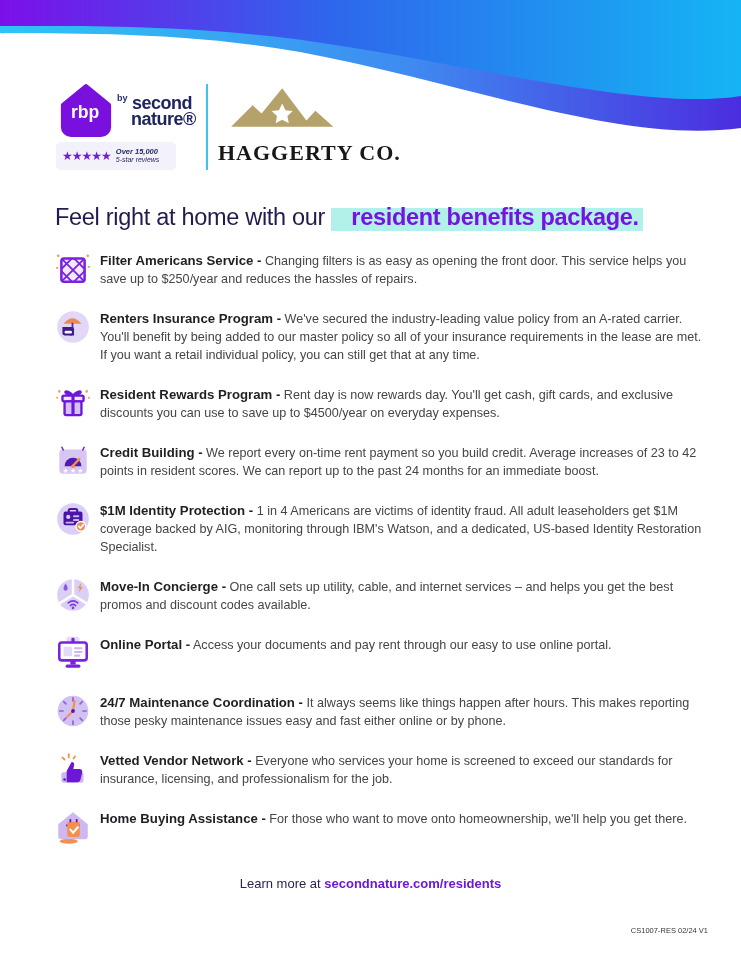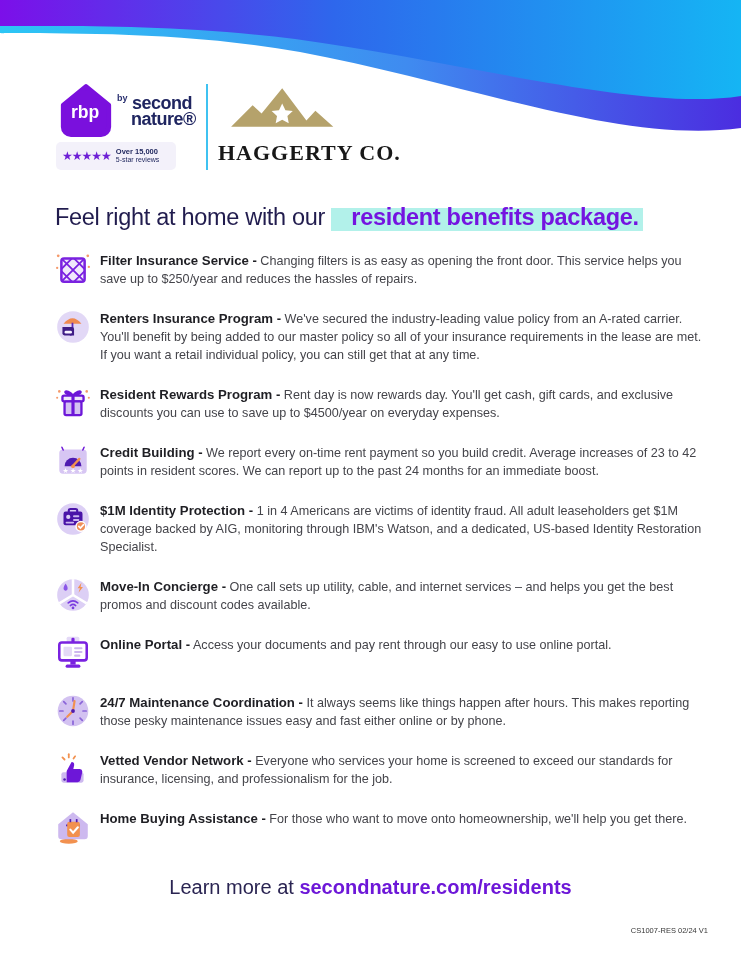--- a/index.html
+++ b/index.html
@@ -15,21 +15,21 @@
   .rbp-lockup { display:flex; align-items:center; }
   .sn-text { color:#1f2560; line-height:1; }
   .sn-by { font-size:9px; font-weight:bold; color:#2a3070; vertical-align:top; }
   .sn-line1 { font-size:18px; font-weight:bold; letter-spacing:-0.5px; }
   .sn-line2 { font-size:18px; font-weight:bold; letter-spacing:-0.5px; margin-left:14px; margin-top:-2px; }
   .reviews-badge {
     position:absolute; top:142px; left:56px; width:120px; height:28px;
     background:#f3f1fa; border-radius:5px; display:flex; align-items:center; padding:0 6px;
   }
   .stars { color:#6d1fd6; font-size:12px; letter-spacing:-1px; white-space:nowrap; }
-  .reviews-text { margin-left:5px; color:#232a60; line-height:1.2; }
+  .reviews-text { margin-left:5px; color:#232a60; line-height:1.2;font-style:italic; }
   .reviews-line1 { font-size:7.5px; font-weight:bold; }
   .reviews-line2 { font-size:7px; }
   .divider { position:absolute; left:206px; top:84px; width:2px; height:86px; background:#3fc2f1; }
   .haggerty { position:absolute; left:218px; top:82px; width:132px; text-align:center; }
   .haggerty-name {
     font-family:"Liberation Serif", serif; font-size:22px; font-weight:600;
     color:#181818; letter-spacing:1px; margin-top:2px; white-space:nowrap;
   }
 
   
@@ -42,21 +42,21 @@
 
   
   .benefits { position:absolute; left:54px; top:251px; width:648px; display:flex; flex-direction:column; gap:21px; }
   .benefit { display:flex; align-items:flex-start; }
   .benefit-icon { flex:0 0 38px; width:38px; height:38px; margin-right:8px; margin-top:-1px; }
   .benefit-icon svg { width:38px; height:38px; display:block; }
   .benefit-text { flex:1; font-size:12.6px; line-height:18px; color:#44444a; padding-top:1px; }
   .benefit-title { font-weight:bold; color:#1f1f24; font-size:13.2px; }
 
   
-  .learn-more { position:absolute; top:876px; left:0; width:741px; text-align:center; font-size:20px; color:#2a2452; font-weight:500; }
+  .learn-more { position:absolute; top:876px; left:0; width:741px; text-align:center; font-size:13px; color:#2a2452; font-weight:500; }
   .learn-more a { color:#6d17d8; font-weight:800; text-decoration:none; }
   .fine-print { position:absolute; top:926px; left:35px; font-size:7.5px; color:#363636; }
   .doc-code { position:absolute; top:926px; right:33px; font-size:7.5px; color:#363636; }
 </style>
 </head>
 <body>
 
 <div class="page">
 
   <svg class="wave" viewBox="0 0 741 170" aria-hidden="true">
@@ -133,21 +133,21 @@
           <rect x="7" y="8" width="22" height="22" rx="2.5" fill="none" stroke="#7a22e0" stroke-width="2.4"></rect>
           <g fill="#f59a6b">
               <circle cx="4" cy="5.5" r="1.3"></circle>
               <circle cx="32" cy="5.5" r="1.3"></circle>
               <circle cx="3" cy="17" r="1.1"></circle>
               <circle cx="33" cy="16" r="1.1"></circle>
             </g>
         </svg>
       </span>
       <div class="benefit-text">
-        <span class="benefit-title">Filter Insurance Service -</span><span> Changing filters is as easy as opening the front door. This service helps you save up to $250/year and reduces the hassles of repairs.</span>
+        <span class="benefit-title">Filter Americans Service -</span><span> Changing filters is as easy as opening the front door. This service helps you save up to $250/year and reduces the hassles of repairs.</span>
       </div>
     </div>
 
     <div class="benefit">
       <span class="benefit-icon">
         <svg viewBox="0 0 36 36" aria-hidden="true">
           <circle cx="18" cy="18" r="15" fill="#e2d8f6"></circle>
           <path d="M9 15 Q17.5 4.5 26 15 Z" fill="#ef8a50"></path>
           <path d="M17.5 14 V23 q0 2.5 -2.5 2.5" fill="none" stroke="#5b2bb8" stroke-width="1.7"></path>
           <path d="M8 18 h9 a2 2 0 0 1 2 2 v6 H10 a2 2 0 0 1 -2 -2 Z" fill="#3f1d86"></path>

